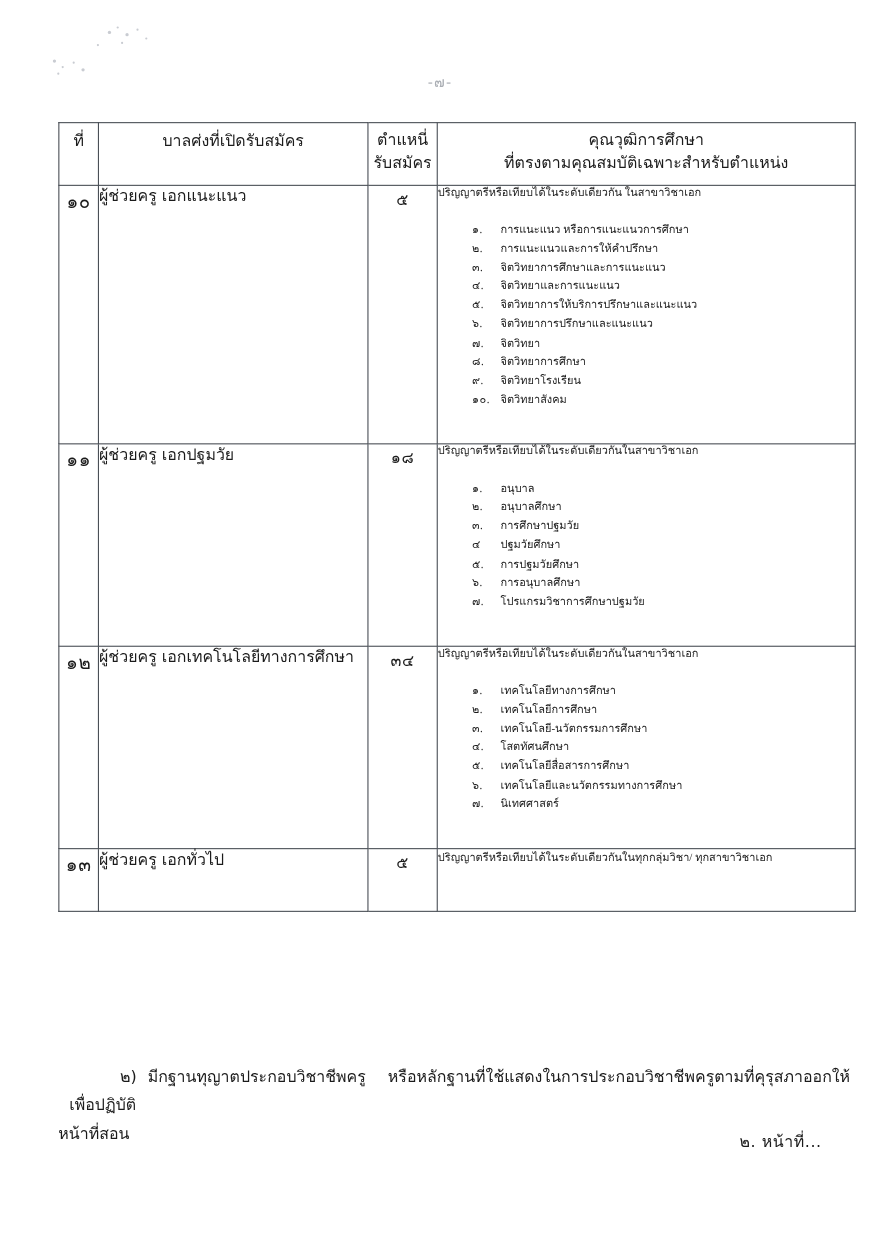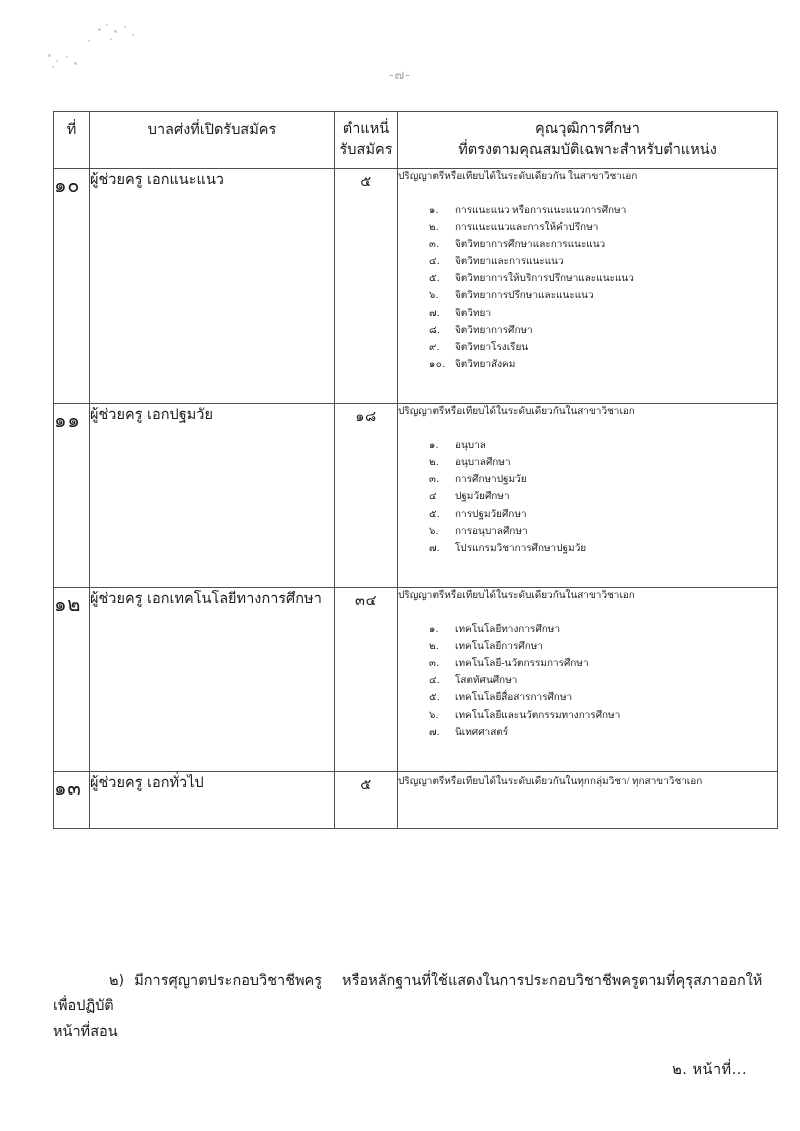--- a/index.html
+++ b/index.html
@@ -67,22 +67,22 @@
 
   .hdr td {
     text-align: center;
     font-size: 14.5px;
     line-height: 1.45;
     padding: 7px 4px 8px;
   }
   .hdr .h-two { padding-top: 6px; }
 
   .cell-no {
-    text-align: left;
-    font-size: 20px;
+    text-align: center;
+    font-size: 17px;
     padding: 8px 2px 0;
     letter-spacing: 0.5px;
   }
   .cell-pos {
     font-size: 14.5px;
     padding: 8px 6px 0 10px;
     line-height: 1.5;
     margin-left: 43px;
   }
   .cell-qty {
@@ -135,21 +135,21 @@
     line-height: 1.75;
     text-align: justify;
   }
   .footer-para .indent { display: inline-block; width: 56px; }
   .footer-para .gap { display: inline-block; width: 20px; }
   .footer-para .gap-sm { display: inline-block; width: 10px; }
 
   .footer-note {
     position: absolute;
     right: 53px;
-    top: 1057px;
+    top: 1026px;
     font-size: 14.5px;
     letter-spacing: 0.5px;
   }
 </style>
 </head>
 <body>
 
 <div class="page">
 
   <div class="speckles">
@@ -252,18 +252,18 @@
         <td class="cell-pos">ผู้ช่วยครู เอกทั่วไป</td>
         <td class="cell-qty">๕</td>
         <td class="cell-qual">
           <p class="qual-lead two-line">ปริญญาตรีหรือเทียบได้ในระดับเดียวกันในทุกกลุ่มวิชา/ ทุกสาขาวิชาเอก</p>
         </td>
       </tr>
     </tbody>
   </table>
 
   <div class="footer-para">
-    <span class="indent"></span><span>๒)</span><span class="gap-sm"></span><span>มีการศุญาตประกอบวิชาชีพครู</span><span class="gap"></span><span>หรือหลักฐานที่ใช้แสดงในการประกอบวิชาชีพครูตามที่คุรุสภาออกให้</span><span class="gap-sm"></span><span>เพื่อปฏิบัติ</span><br><span>หน้าที่สอน</span>
+    <span class="indent"></span><span>๒)</span><span class="gap-sm"></span><span>มีกฐานทุญาตประกอบวิชาชีพครู</span><span class="gap"></span><span>หรือหลักฐานที่ใช้แสดงในการประกอบวิชาชีพครูตามที่คุรุสภาออกให้</span><span class="gap-sm"></span><span>เพื่อปฏิบัติ</span><br><span>หน้าที่สอน</span>
   </div>
 
   <div class="footer-note">๒. หน้าที่...</div>
 
 </div>
 
 </body></html>

